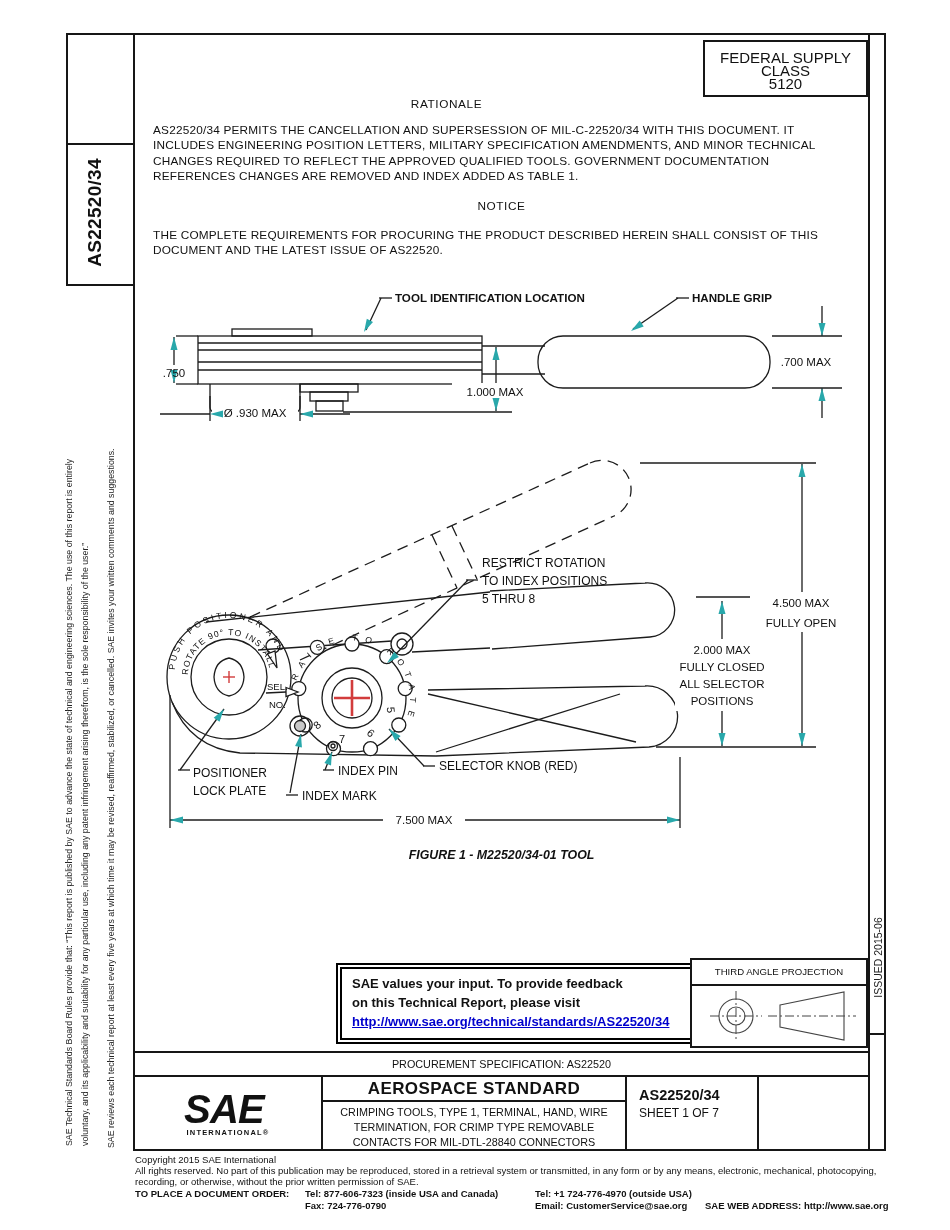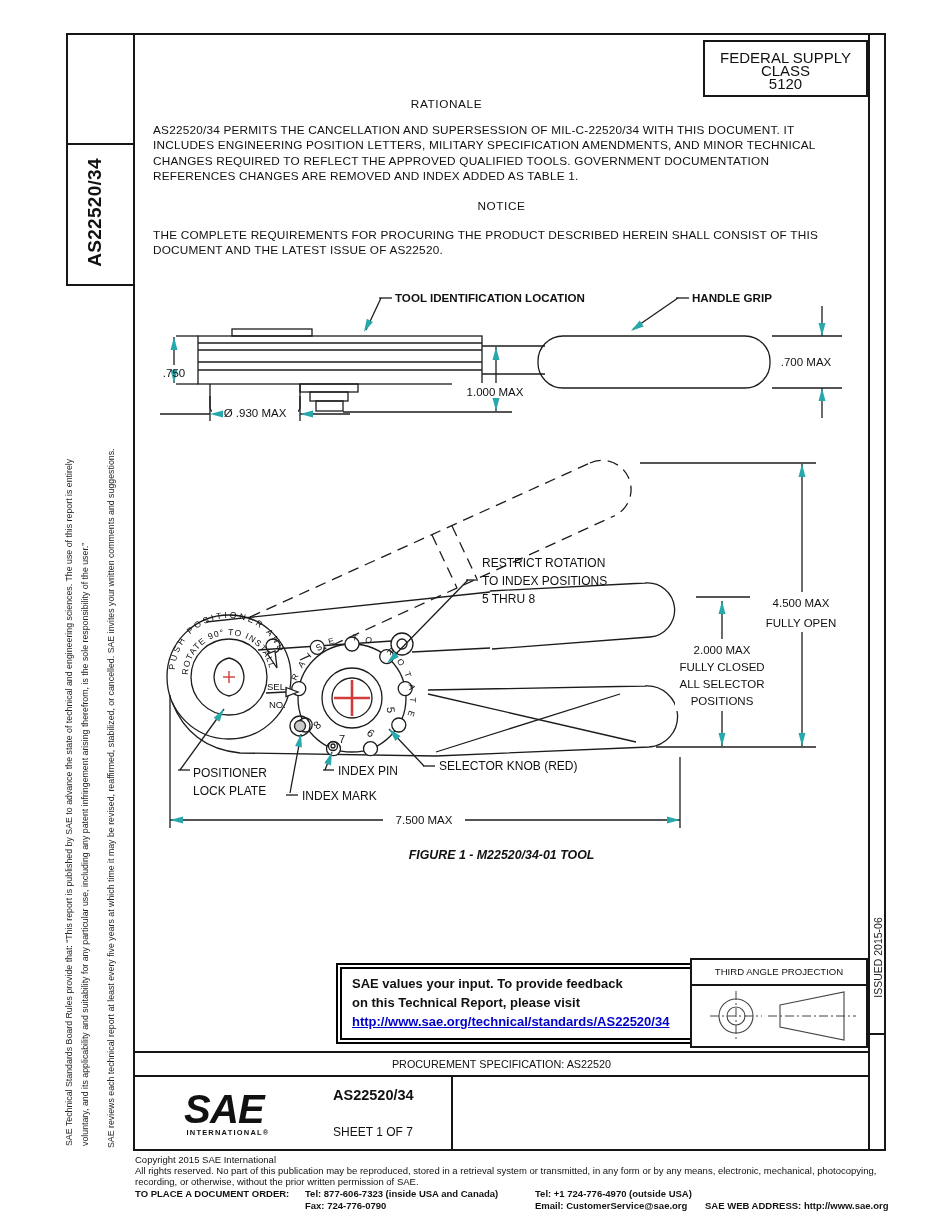--- a/index.html
+++ b/index.html
@@ -24,21 +24,21 @@
   .cust-row { border:2px solid #161616; display:flex; font-size:10.8px; background:#fff; }
   .cust-cell1 { width:372px; border-right:2px solid #161616; padding-left:16px; display:flex; align-items:center; }
   .cust-cell2 { flex:1; display:flex; align-items:center; justify-content:center; }
   .tb-row { border:2px solid #161616; display:flex; background:#fff; }
   .tb-logo { width:186px; display:flex; align-items:center; justify-content:center; }
   .tb-title { width:306px; border-left:2px solid #161616; border-right:2px solid #161616; }
   .tb-title-head { height:25px; line-height:24px; text-align:center; font-weight:bold; font-size:17px; letter-spacing:.4px; border-bottom:2px solid #161616; }
   .tb-sub { font-size:10.8px; line-height:15px; text-align:center; padding-top:3px; }
   .tb-num { width:132px; border-right:2px solid #161616; padding:10px 0 0 12px; }
   .tb-num-doc { font-weight:bold; font-size:14.5px; }
-  .tb-num-sheet { font-size:12px; margin-top:22px; }
+  .tb-num-sheet { font-size:12px; margin-top:3px; }
   .tb-empty { flex:1; }
   .foot { font-size:9.5px; line-height:11px; }
   .b { font-weight:bold;text-align:center; }
   svg text { font-family:"Liberation Sans",sans-serif; fill:#111; }
   .dwg-lbl { font-size:12px; }
   .dwg-lbl-b { font-size:11.6px; font-weight:bold; }
   .dwg-dim { font-size:11.5px; }
   .dwg-sm { font-size:9.5px; }
   .dwg-curve { font-size:8.6px; }
   .dwg-num { font-size:11px; }
@@ -305,20 +305,26 @@
   <div class="tb-logo">
     <svg width="132" height="56" viewBox="0 0 132 56">
       <g font-family="Liberation Sans, sans-serif" font-weight="bold" font-style="italic">
         <text x="22" y="38" font-size="40" fill="#1568b0">S</text>
         <text x="48" y="38" font-size="40" fill="#42a4da">A</text>
         <text x="76" y="38" font-size="40" fill="#1568b0">E</text>
       </g>
       <text x="66" y="50" font-size="7.5" font-weight="bold" letter-spacing="1.2" fill="#1568b0" text-anchor="middle">INTERNATIONAL®</text>
     </svg>
   </div>
+  <div class="tb-title">
+    <div class="tb-title-head">AEROSPACE STANDARD</div>
+    <div class="tb-sub pre">CRIMPING TOOLS, TYPE 1, TERMINAL, HAND, WIRE
+TERMINATION, FOR CRIMP TYPE REMOVABLE
+CONTACTS FOR MIL-DTL-28840 CONNECTORS</div>
+  </div>
   <div class="tb-num">
     <div class="tb-num-doc">AS22520/34</div>
     <div class="tb-num-sheet">SHEET 1 OF 7</div>
   </div>
   <div class="tb-empty"></div>
 </div>
 
 <div class="abs foot" style="left:135px;top:1154px;">Copyright 2015 SAE International</div>
 <div class="abs foot" style="left:135px;top:1165px;">All rights reserved. No part of this publication may be reproduced, stored in a retrieval system or transmitted, in any form or by any means, electronic, mechanical, photocopying,</div>
 <div class="abs foot" style="left:135px;top:1176px;">recording, or otherwise, without the prior written permission of SAE.</div>

